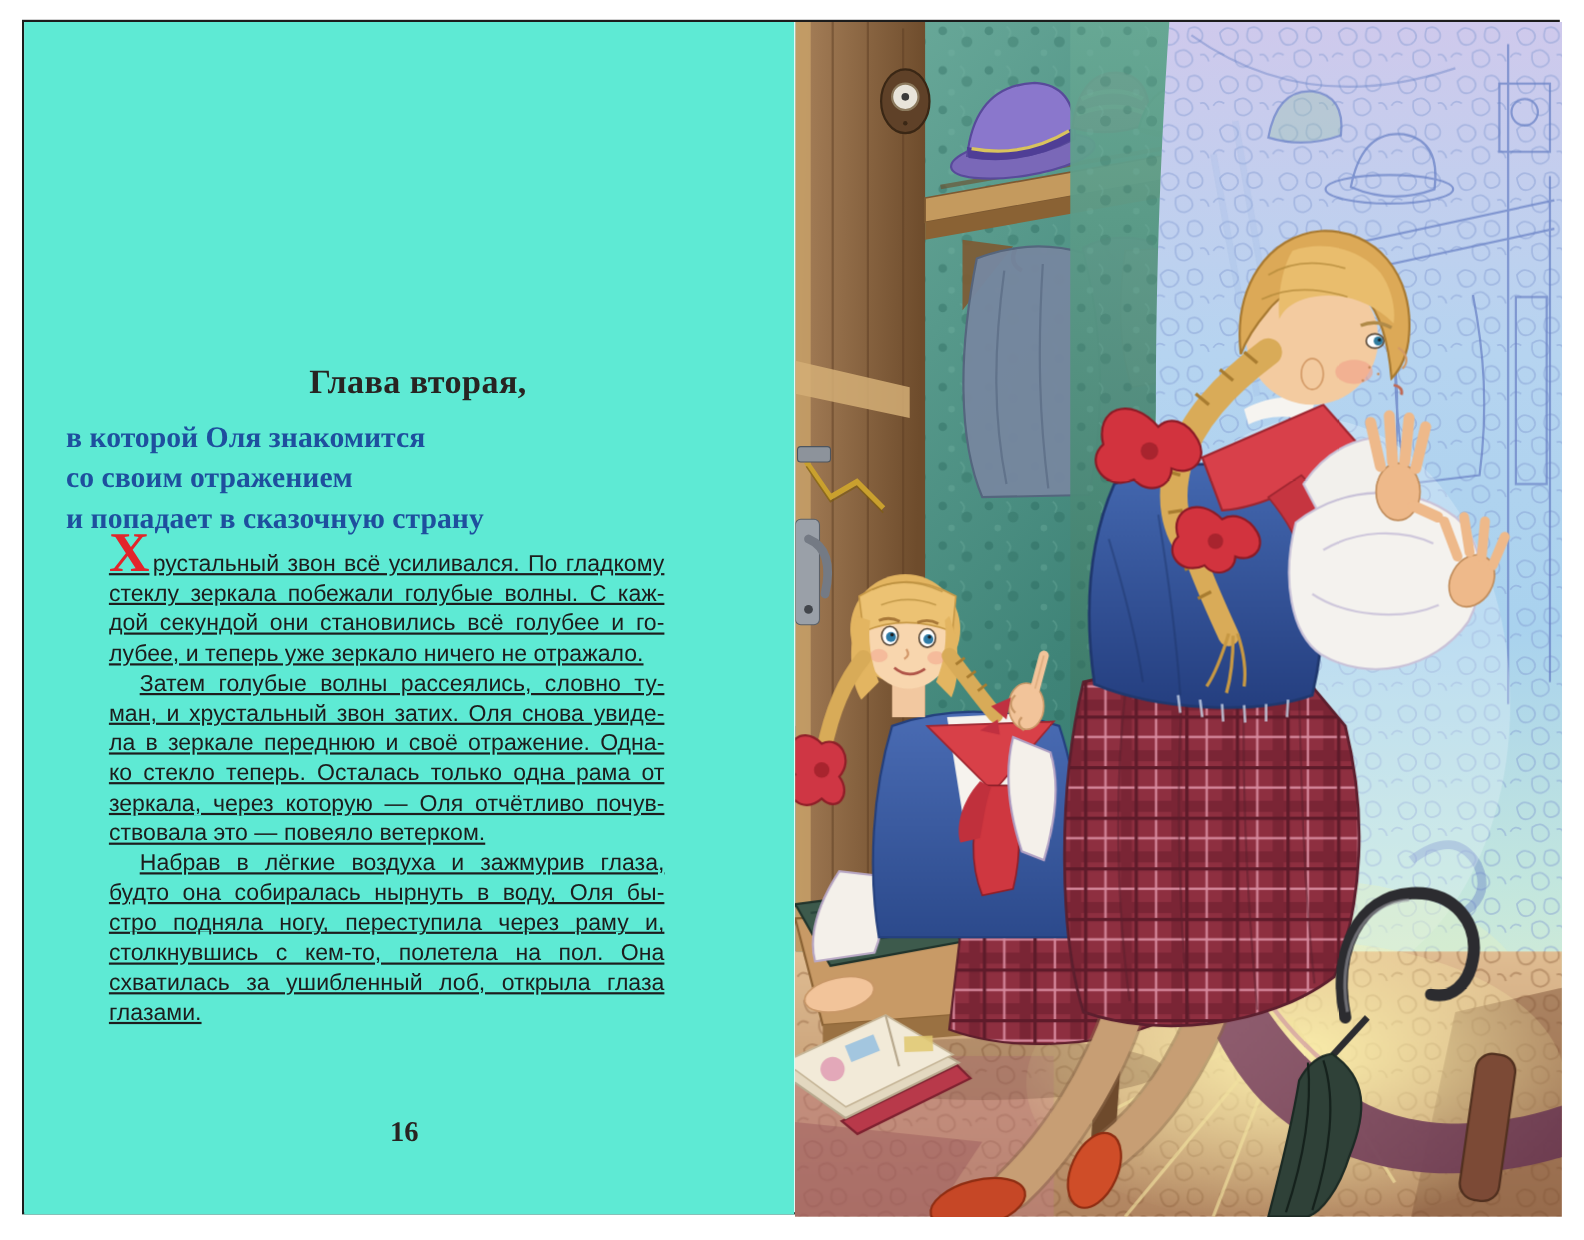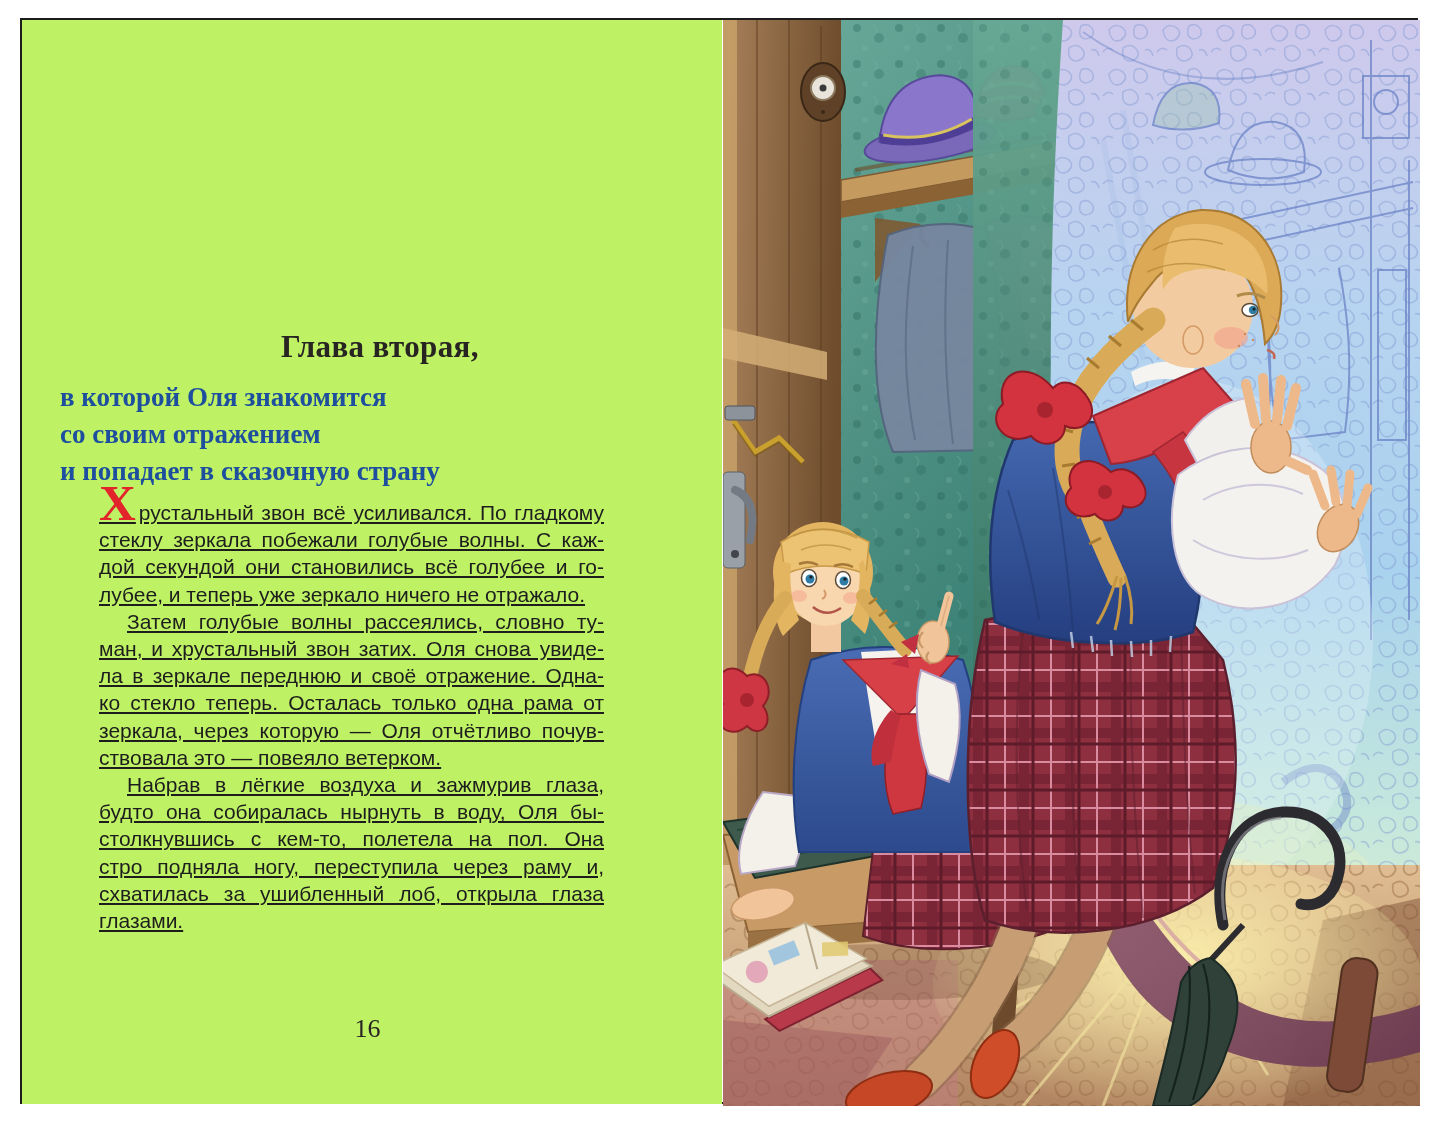--- a/index.html
+++ b/index.html
@@ -4,21 +4,21 @@
 <style>
   html,body { margin:0; padding:0; background:#ffffff; }
   #screen {
     position:relative; width:1440px; height:1127px; background:#ffffff;
     font-family:"Liberation Sans", sans-serif; overflow:hidden;
   }
   .frame-border {
     position:absolute; left:20px; top:18px; width:1398px; height:1086px;
     border:2px solid #1c1c1c; box-sizing:border-box;
   }
-  .left-page { position:absolute; left:22px; top:20px; width:700px; height:1084px; background:#bef264; }
+  .left-page { position:absolute; left:22px; top:20px; width:700px; height:1084px; background:#5eead4; }
   .chapter-title {
     position:absolute; left:68px; top:309px; width:580px; text-align:center;
     font-family:"Liberation Serif", serif; font-weight:bold; font-size:31px;
     color:#282422; letter-spacing:0.4px;
   }
   .subtitle {
     position:absolute; left:38px; top:359px; width:640px; 
     font-family:"Liberation Serif", serif; font-weight:bold; font-size:27px;
     line-height:37px; color:#1e4f9e;
   }
@@ -28,21 +28,21 @@
   }
   .line { text-align:justify; text-align-last:justify; }
   .line.last { text-align-last:left; }
   .line.indent { text-indent:28px; }
   .dropcap {
     font-family:"Liberation Serif", serif; font-weight:bold; font-size:51px;
     color:#e2252b; line-height:0; margin-right:3px;
   }
   .page-number {
     position:absolute; left:93px; top:994px; width:505px; text-align:center;
-    font-family:"Liberation Serif", serif; font-weight:normal; font-size:26px; color:#282422;
+    font-family:"Liberation Serif", serif; font-weight:bold; font-size:26px; color:#282422;
   }
   .illustration { position:absolute; left:723px; top:20px; width:697px; height:1086px; overflow:hidden; }
   .illustration svg { display:block; }
 </style>
 </head>
 <body>
 
 <div id="screen">
   <div class="frame-border"></div>
 
@@ -59,22 +59,22 @@
       <div class="line">дой секундой они становились всё голубее и го-</div>
       <div class="line last">лубее, и теперь уже зеркало ничего не отражало.</div>
       <div class="line indent">Затем голубые волны рассеялись, словно ту-</div>
       <div class="line">ман, и хрустальный звон затих. Оля снова увиде-</div>
       <div class="line">ла в зеркале переднюю и своё отражение. Одна-</div>
       <div class="line">ко стекло теперь. Осталась только одна рама от</div>
       <div class="line">зеркала, через которую — Оля отчётливо почув-</div>
       <div class="line last">ствовала это — повеяло ветерком.</div>
       <div class="line indent">Набрав в лёгкие воздуха и зажмурив глаза,</div>
       <div class="line">будто она собиралась нырнуть в воду, Оля бы-</div>
+      <div class="line">стро подняла ногу, переступила через раму и,</div>
       <div class="line">столкнувшись с кем-то, полетела на пол. Она</div>
-      <div class="line">стро подняла ногу, переступила через раму и,</div>
       <div class="line">схватилась за ушибленный лоб, открыла глаза</div>
       <div class="line last">глазами.</div>
     </div>
     <div class="page-number">16</div>
   </div>
 
   <div class="illustration" role="img" aria-label="Акварельная иллюстрация: школьница с русыми косами и красными бантами, в синем жилете и клетчатой юбке, прижала ладони к сияющему голубому зеркалу в передней; рядом на скамье сидит улыбающаяся девочка с косичками и красным галстуком; над ними полка со шляпами и висящие пальто, слева дверь с цепочкой, у зеркала стоит тёмный зонт, на полу раскрытая книга.">
     <svg width="697" height="1086" viewBox="0 0 697 1086" xmlns="http://www.w3.org/2000/svg">
       <defs>
         <linearGradient id="gWall" x1="0" y1="0" x2="1" y2="1">

